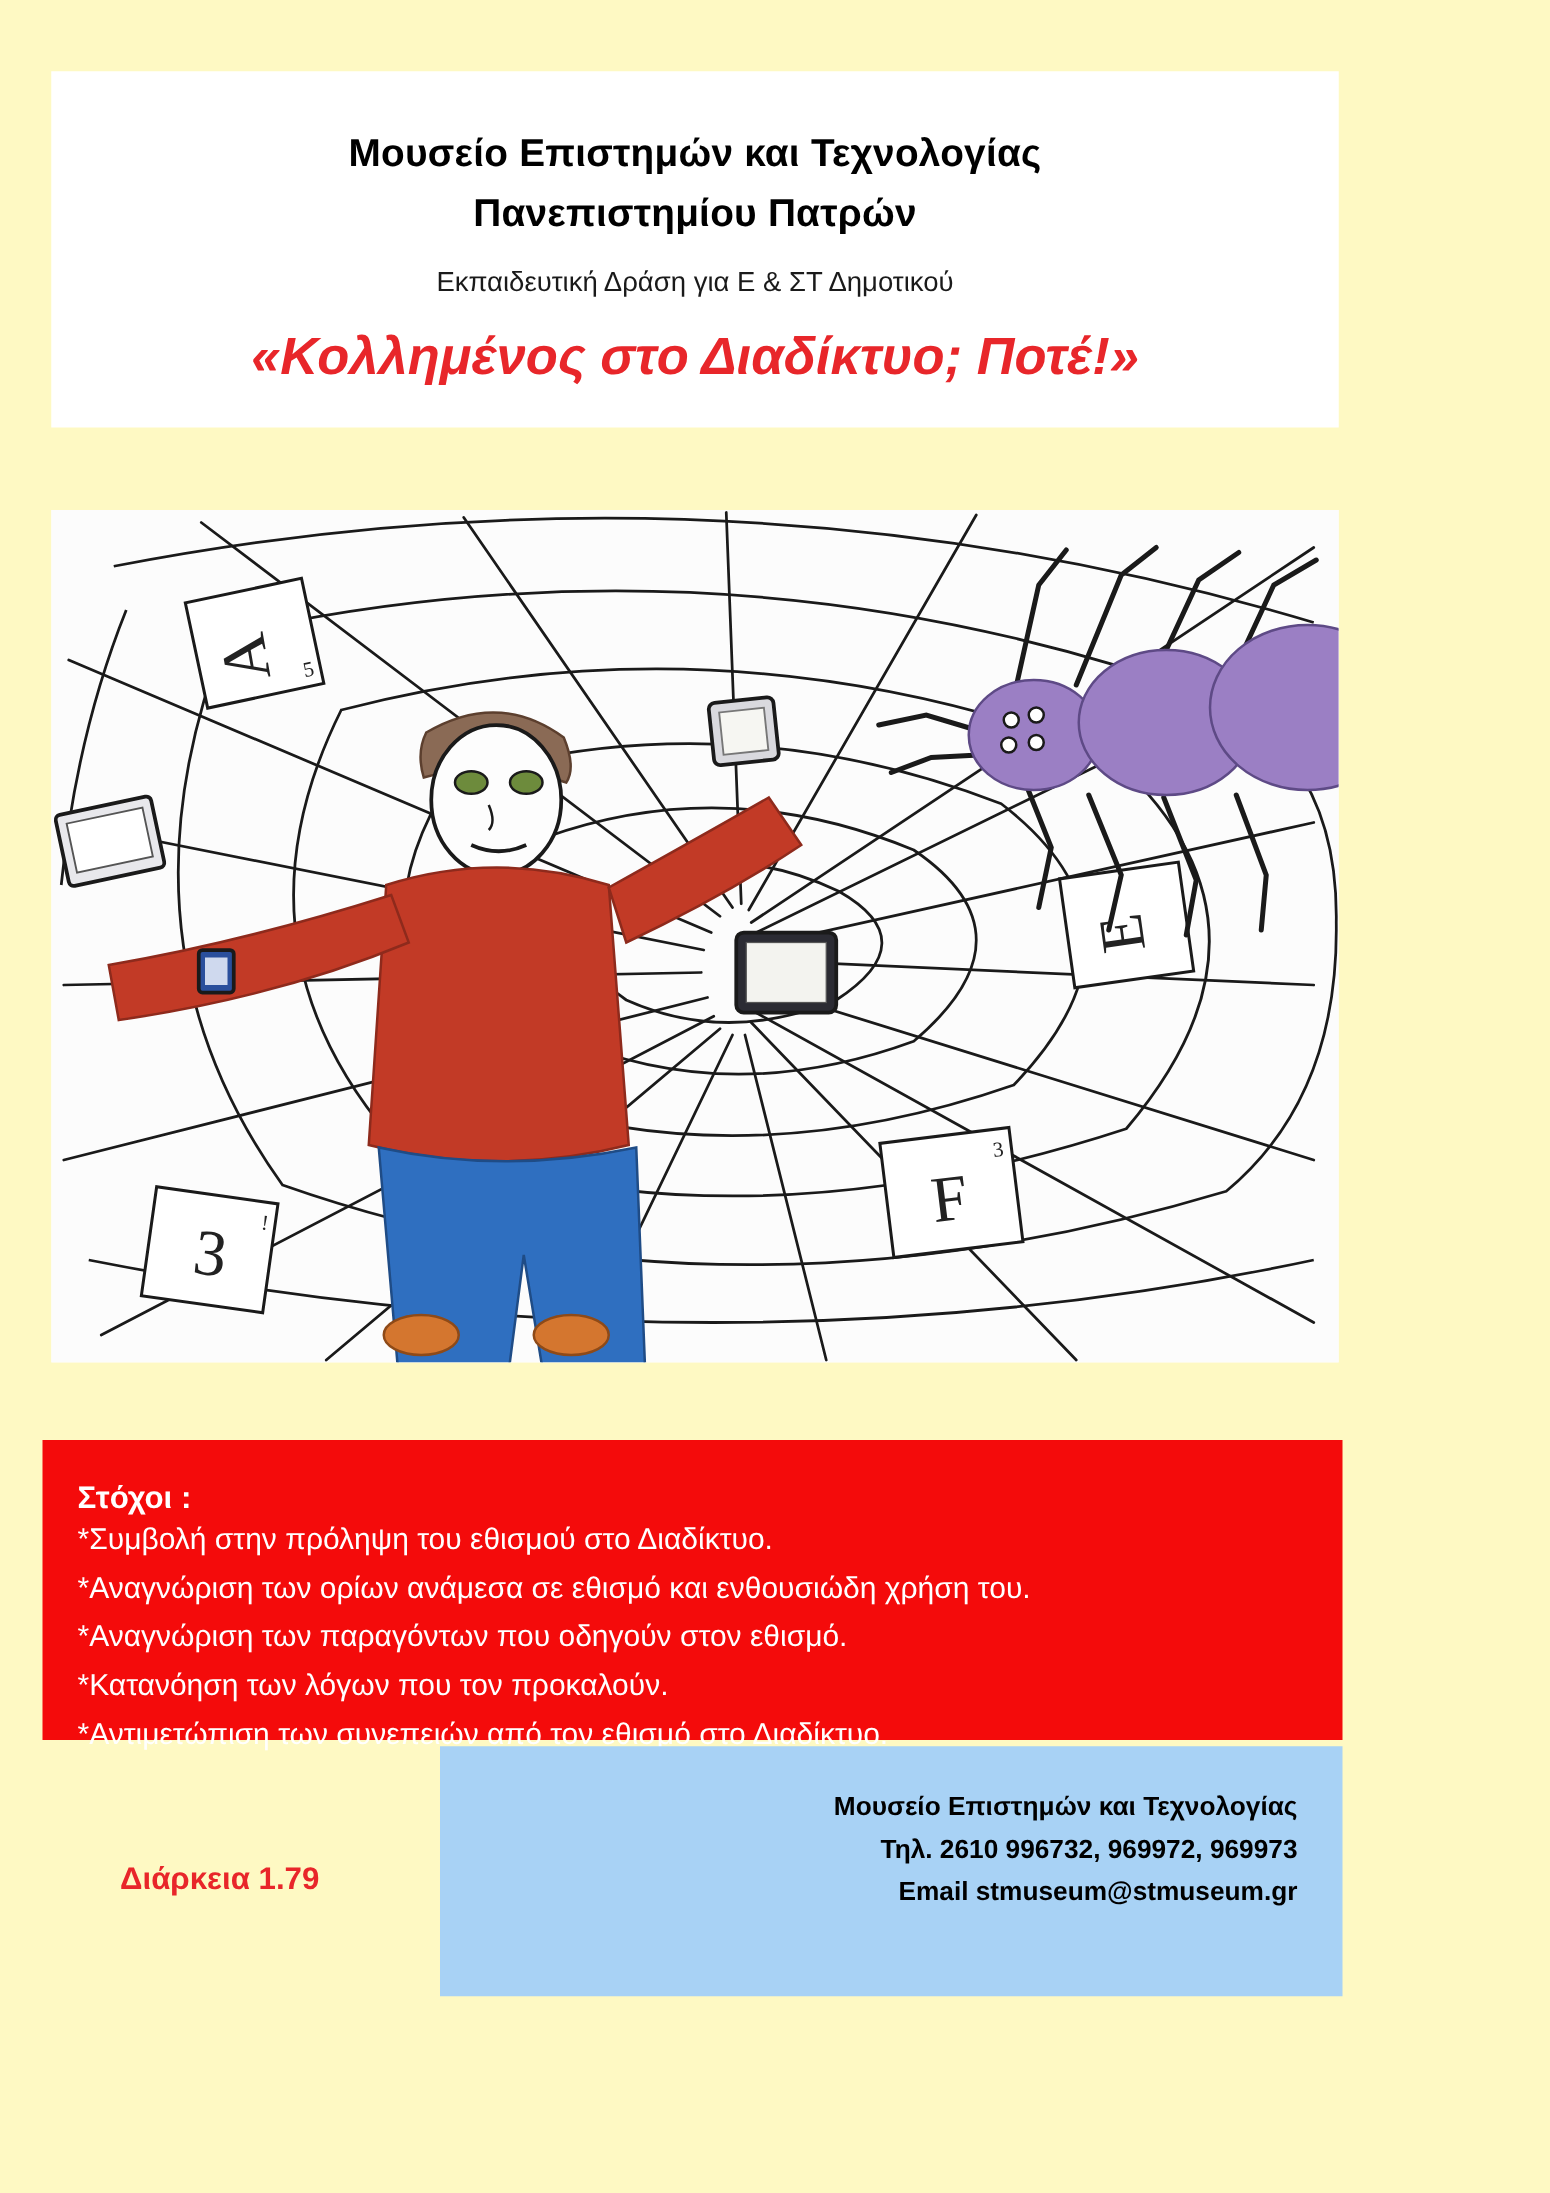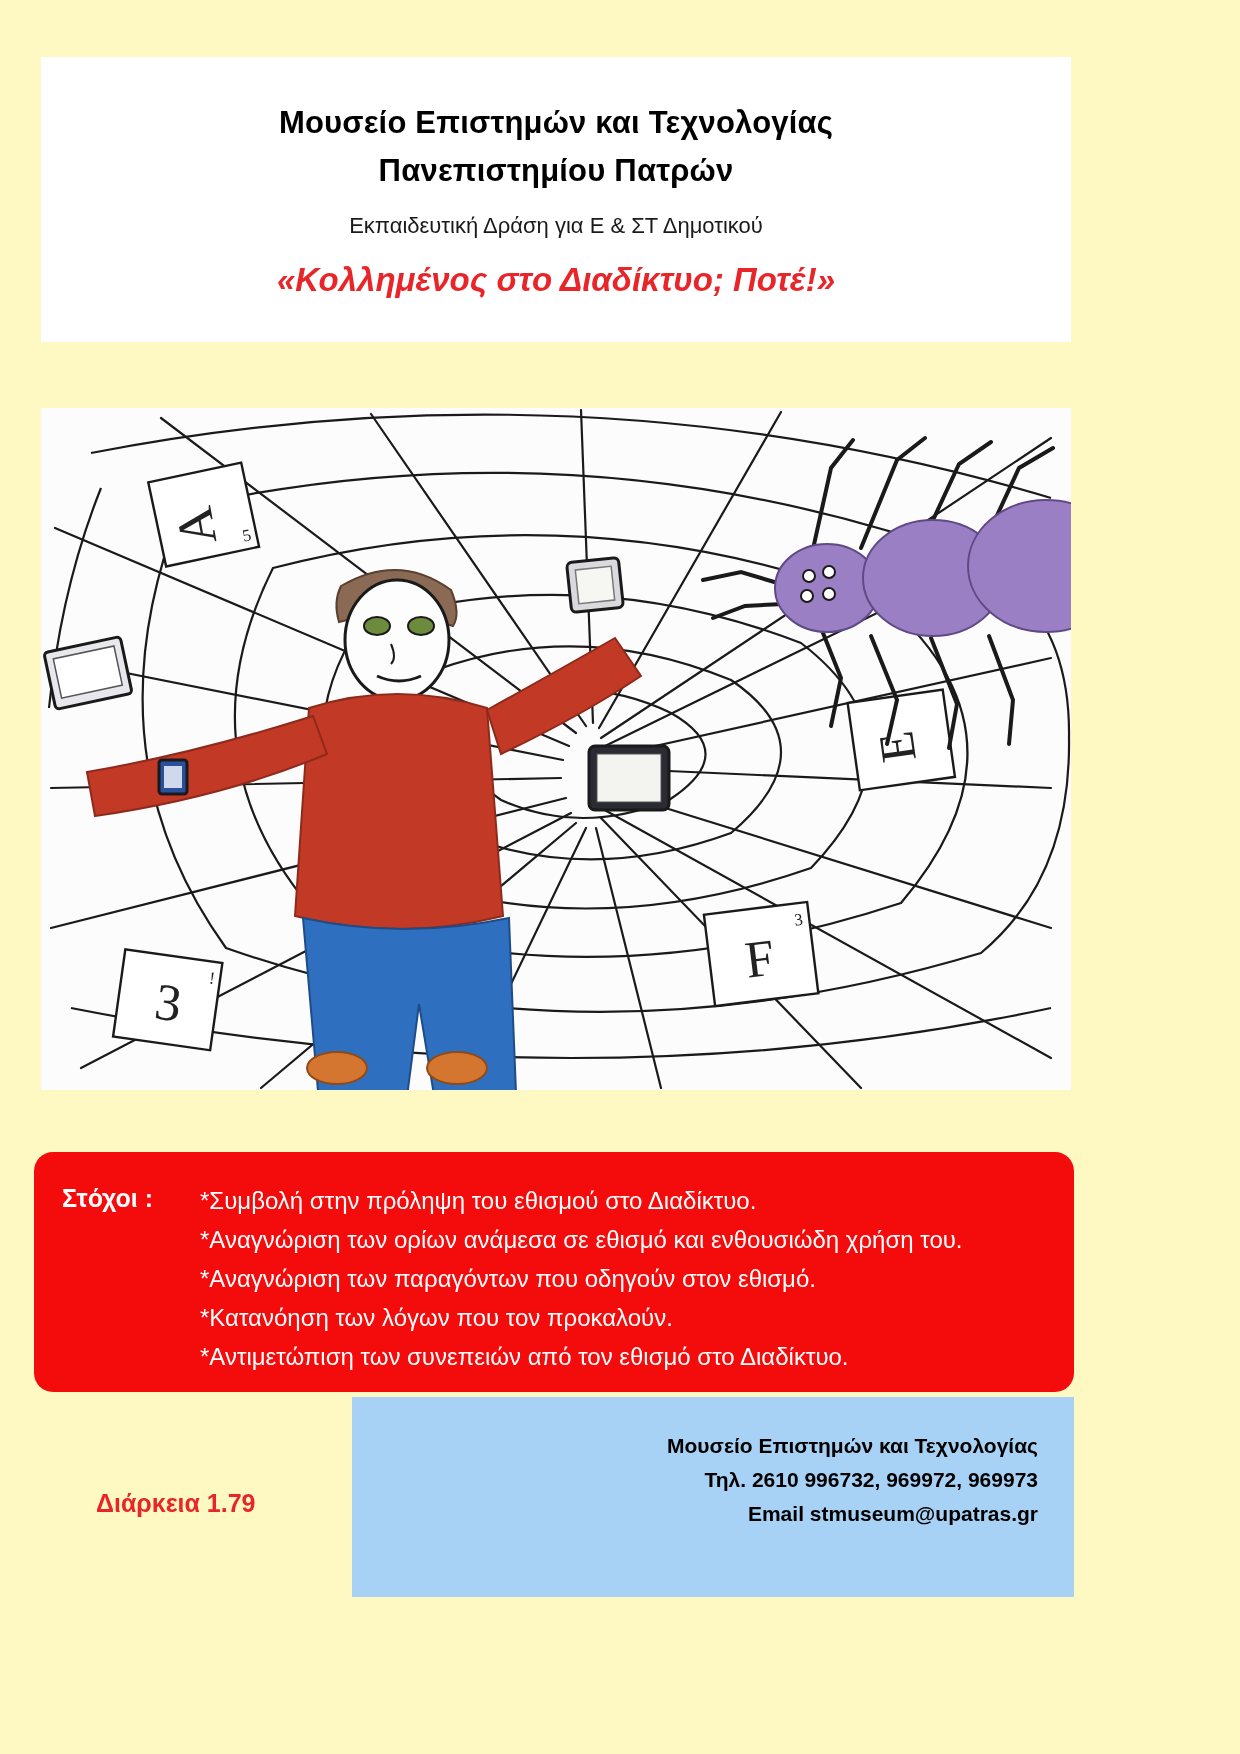--- a/index.html
+++ b/index.html
@@ -45,21 +45,21 @@
     line-height: 1.55;
     text-align: center;
   }
   .subtitle-line {
     font-size: 22px;
     color: #1a1a1a;
     margin-top: 18px;
     text-align: center;
   }
   .slogan-line {
-    font-size: 33px;
+    font-size: 42px;
     font-weight: bold;
     font-style: italic;
     color: #e8262a;
     margin-top: 22px;
     text-align: right;
   }
 
   
   .illustration {
     position: absolute;
@@ -76,22 +76,21 @@
   .goals-box {
     position: absolute;
     left: 34px;
     top: 1152px;
     width: 1040px;
     height: 240px;
     background: #f40b0b;
     box-sizing: border-box;
     padding: 30px 28px 16px 28px;
     display: flex;
-    flex-direction: row;
-    border-radius: 19px;
+    flex-direction: column;
   }
   .goals-label {
     color: #ffffff;
     font-weight: bold;
     font-size: 25px;
     white-space: nowrap;
     padding-top: 2px;
     width: 138px;
     flex: 0 0 auto;
   }
@@ -269,18 +268,18 @@
       <div>*Αναγνώριση των ορίων ανάμεσα σε εθισμό και ενθουσιώδη χρήση του.</div>
       <div>*Αναγνώριση των παραγόντων που οδηγούν στον εθισμό.</div>
       <div>*Κατανόηση των λόγων που τον προκαλούν.</div>
       <div>*Αντιμετώπιση των συνεπειών από τον εθισμό στο Διαδίκτυο.</div>
     </div>
   </div>
 
   <div class="footer-blue">
     <div>Μουσείο Επιστημών και Τεχνολογίας</div>
     <div>Τηλ. 2610 996732, 969972, 969973</div>
-    <div>Email stmuseum@upatras.gr</div>
+    <div>Email stmuseum@stmuseum.gr</div>
   </div>
 
   <div class="duration">Διάρκεια  1.79</div>
 
 </div>
 
 </body></html>

